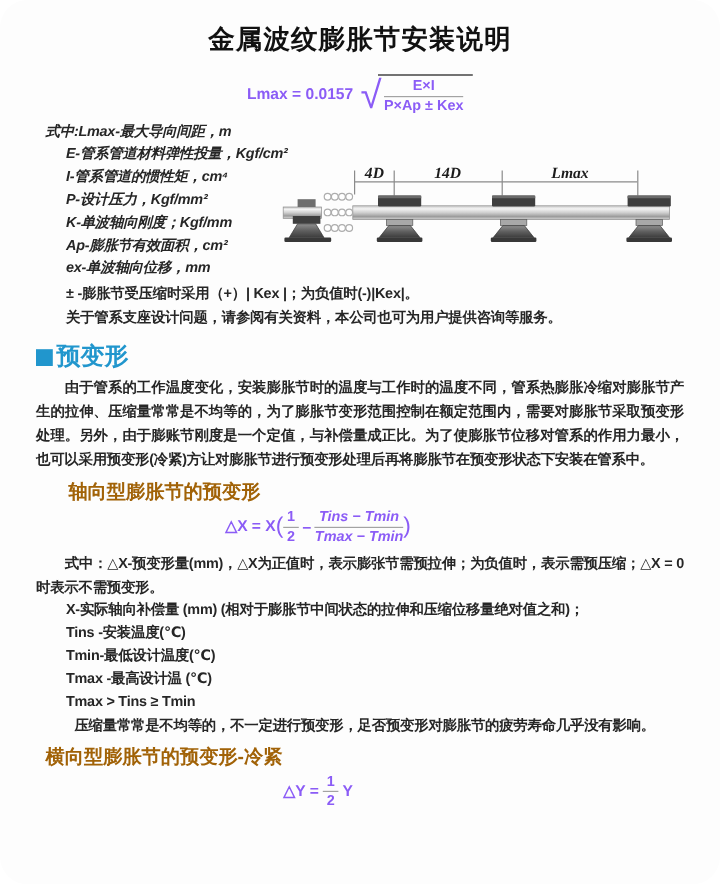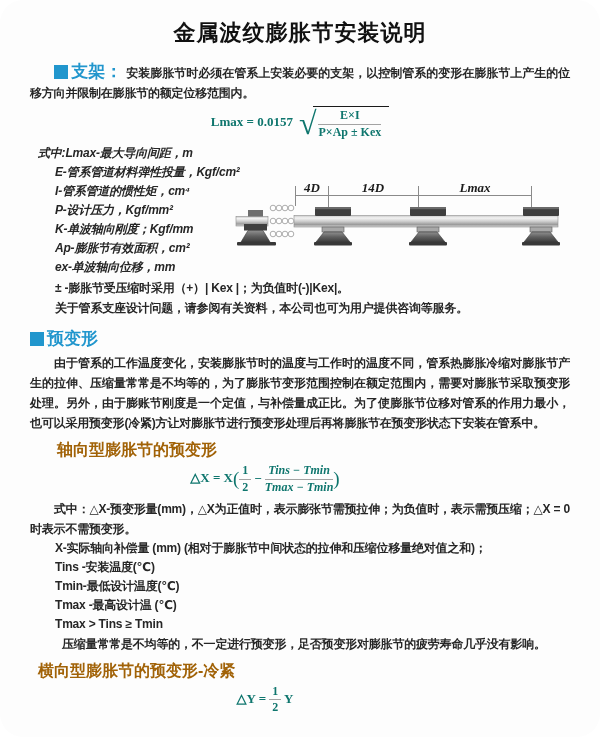--- a/index.html
+++ b/index.html
@@ -39,40 +39,40 @@
     vertical-align:-2px;
   }
   .sec-label{
     color:#2196cd;
     font-size:17px;
     font-weight:bold;
     margin-right:4px;
   }
   .section-head{
     margin:9px 0 3px 0;
-    font-size:17px;
+    font-size:20px;
     font-weight:bold;
     color:#2196cd;
   }
   .sub-head{
     margin:7px 0 2px 0;
     font-size:16px;
     font-weight:bold;
     color:#a16207;
   }
   .sub-head.axial{margin-left:27px;}
   .sub-head.lateral{margin-left:8px;}
   
   .formula{
     margin:3px 0 4px 0;
     text-align:center;
-    font-family:Liberation Serif, serif;
+    font-family:Liberation Sans, sans-serif;
     font-weight:bold;
     font-size:13px;
-    color:#0f766e;
+    color:#8b5cf6;
   }
   .frac{
     display:inline-block;
     vertical-align:middle;
     text-align:center;
     line-height:1.15;
     font-size:12px;
   }
   .frac .num{display:block;border-bottom:1px solid #a3a3a3;padding:0 3px 1px 3px;}
   .frac .den{display:block;padding-top:1px;}
@@ -99,21 +99,20 @@
   }
   .closing{padding-left:32px;text-indent:0;}
 </style>
 </head>
 <body>
 
 <div class="page">
 
   <h1 class="title">金属波纹膨胀节安装说明</h1>
 
-  <p class="body indent"><span class="sq"></span><span class="sec-label">支架：</span><span>安装膨胀节时必须在管系上安装必要的支架，以控制管系的变形在膨胀节上产生的位移方向并限制在膨胀节的额定位移范围内。</span></p>
 
 
   <div class="formula f1">
     <span>Lmax = 0.0157</span><span class="sqrt">
         <span class="rad">√</span>
         <span class="radicand"><span class="frac"><span class="num">E×I</span><span class="den">P×Ap ± Kex</span></span></span>
       </span>
   </div>
 
   <div class="defs-wrap">

